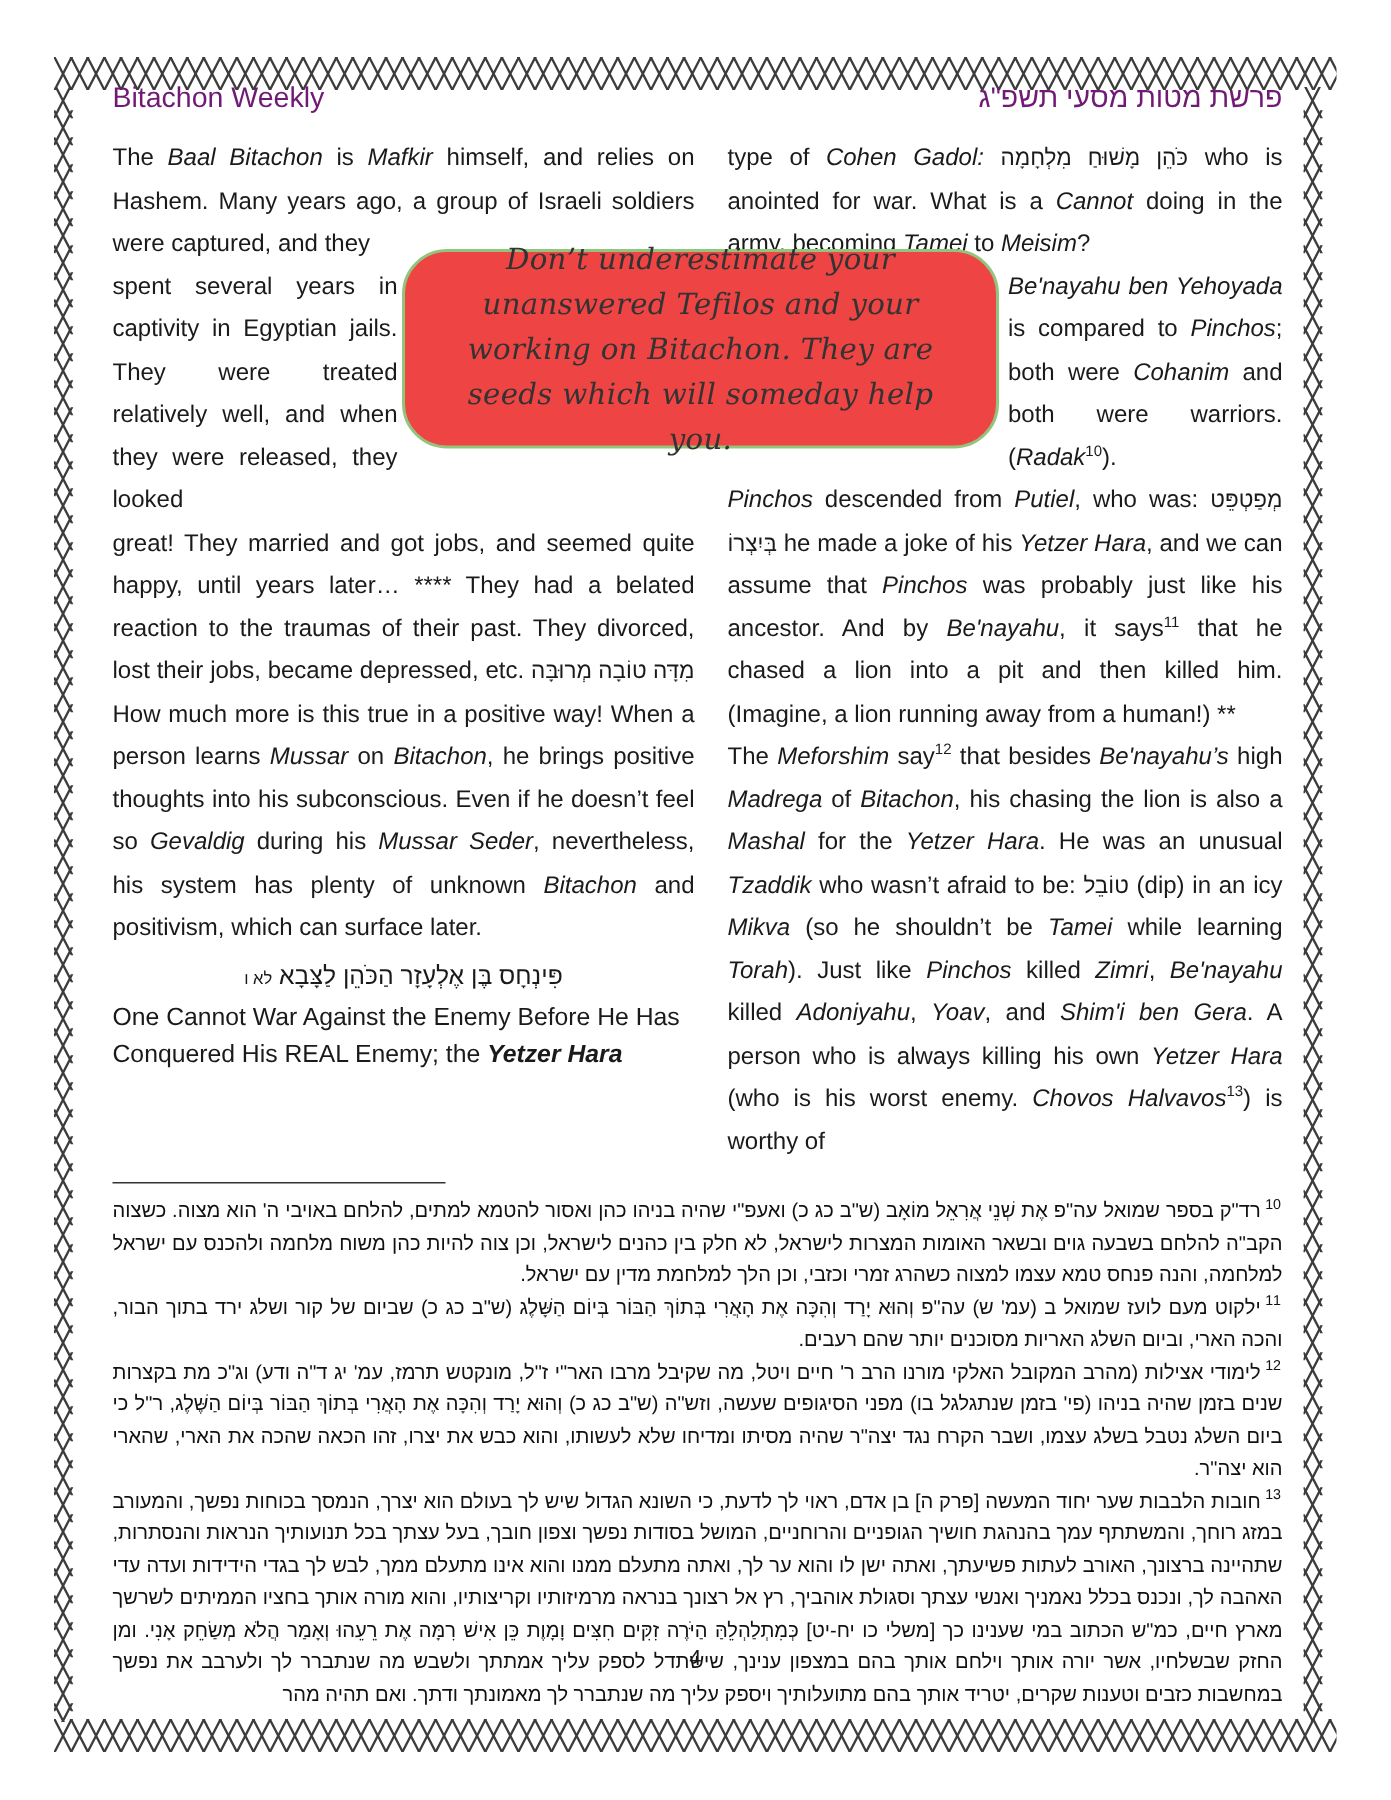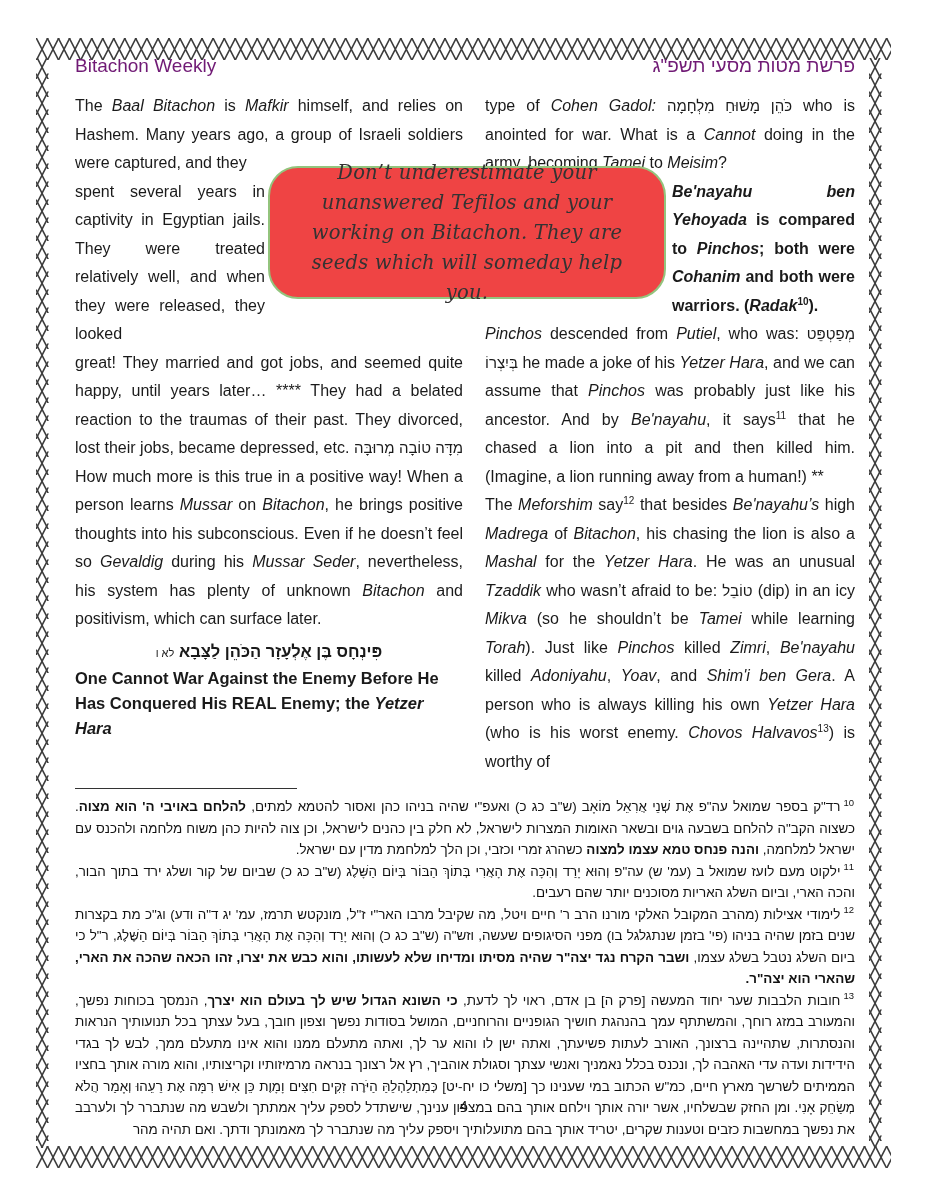--- a/index.html
+++ b/index.html
@@ -21,23 +21,23 @@
 
   #content{position:absolute;left:75px;top:55px;width:780px;}
   #header{display:flex;justify-content:space-between;font-size:19px;color:#701a75;}
   #header .he{direction:rtl;}
 
   #body-cols{display:flex;margin-top:15px;}
   #col-left{width:388px;margin-right:22px;}
   #col-right{width:370px;}
   .para{font-size:16px;line-height:28.5px;text-align:justify;}
   .narrow-left{width:190px;}
-  .narrow-right{width:183px;margin-left:auto;font-weight:bold;}
+  .narrow-right{width:183px;margin-left:auto;}
   .run-i{font-style:italic;}
-  .run-b{font-weight:bold;margin-top:32px;}
+  .run-b{font-weight:normal;margin-top:32px;}
   .run-bi{font-weight:bold;font-style:italic;}
   .run-h{font-size:15px;}
   .run-s{font-size:11px;font-weight:normal;}
   sup{font-size:10px;line-height:0;}
 
   .heading-he{direction:rtl;text-align:center;font-size:16.5px;line-height:26px;margin-top:4px;}
   .heading-en{font-weight:bold;font-size:16.5px;line-height:25px;}
 
   #quote-box{
     position:absolute;left:268px;top:166px;width:398px;height:133px;

